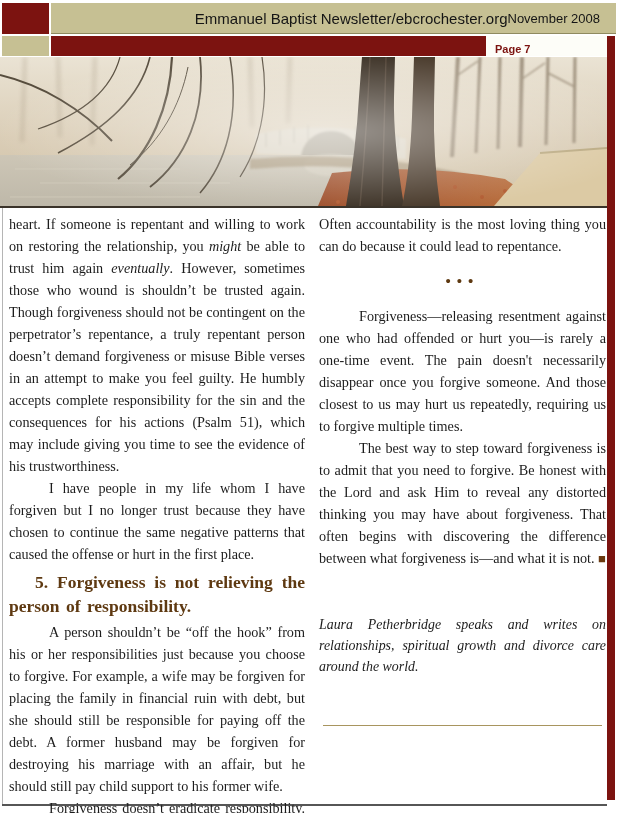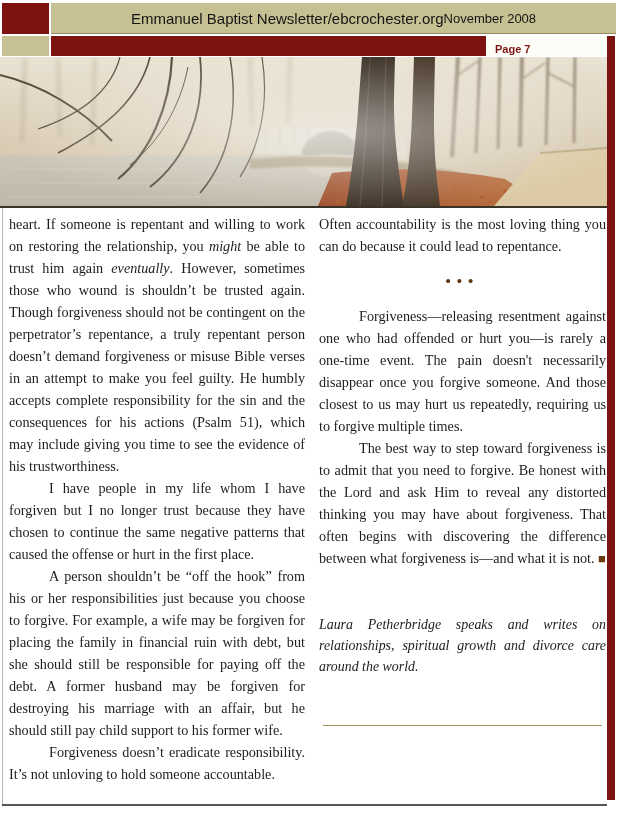--- a/index.html
+++ b/index.html
@@ -2,21 +2,21 @@
 <html><head>
 <meta charset="utf-8">
 <style>
   html,body{margin:0;padding:0;background:#fff;}
   .page{position:relative;width:621px;height:813px;background:#ffffff;overflow:hidden;
         font-family:"Liberation Serif", serif;color:#1c1c1c;}
 
   
   .corner-sq{position:absolute;left:2px;top:3px;width:47px;height:31px;background:#7c1310;}
   .band-top{position:absolute;left:51px;top:3px;width:565px;height:31px;background:#c6c093;
-            display:flex;align-items:center;justify-content:center;box-sizing:border-box;
+            display:flex;align-items:center;justify-content:flex-end;box-sizing:border-box;
             padding:0 16px;border-bottom:1px solid #8f8a60;}
   .band-top .hdr-title{font-family:"Liberation Sans", sans-serif;font-size:15px;color:#151515;}
   .band-top .hdr-date{font-family:"Liberation Sans", sans-serif;font-size:13px;color:#151515;}
   .sq2{position:absolute;left:2px;top:36px;width:47px;height:20px;background:#c6c093;}
   .band2{position:absolute;left:51px;top:36px;width:556px;height:20px;background:#7c1310;}
   .pagebox{position:absolute;left:486px;top:36px;width:121px;height:20px;background:#fdfdf8;
            z-index:3;box-sizing:border-box;padding:3px 0 8px 9px;}
   .pagebox span{font-family:"Liberation Sans", sans-serif;font-size:11px;font-weight:bold;color:#7c1310;}
   .right-stripe{position:absolute;left:607px;top:36px;width:8px;height:764px;background:#7c1310;z-index:2;}
 
@@ -173,20 +173,21 @@
       <rect x="0" y="0" width="607" height="149" fill="url(#glow)"></rect>
     </svg>
   </div>
 
   <div class="left-border"></div>
   <div class="bottom-line"></div>
 
   <div class="col col-left">
     <p><span>heart.  If someone is repentant and willing to work on restoring the relationship, you </span><i>might</i><span> be able to trust him again </span><i>eventually</i><span>.  However, sometimes those who wound is shouldn’t be trusted again. Though forgiveness should not be contingent on the perpetrator’s repentance, a truly repentant person doesn’t demand forgiveness or misuse Bible verses in an attempt to make you feel guilty.  He humbly accepts complete responsibility for the sin and the consequences for his actions (Psalm 51), which may include giving you time to see the evidence of his trustworthiness.</span></p>
     <p class="indent">I have people in my life whom I have forgiven but I no longer trust because they have chosen to continue the same negative patterns that caused the offense or hurt in the first place.</p>
+    <p class="heading5">5. Forgiveness is not relieving the  person of responsibility.</p>
     <p class="indent">A person shouldn’t be “off the hook” from his or her responsibilities just because you choose to forgive.  For example, a wife may be forgiven for placing the family in financial ruin with debt, but she should still be responsible for paying off the debt.  A former husband may be forgiven for destroying his marriage with an affair, but he should still pay child support to his former wife.</p>
     <p class="indent">Forgiveness doesn’t eradicate responsibility. It’s not unloving to hold someone accountable.</p>
   </div>
 
   <div class="col col-right">
     <p class="p-gap">Often accountability is the most loving thing you can do because it could lead to repentance.</p>
     <div class="dots">•••</div>
     <p class="indent">Forgiveness—releasing resentment against one who had offended or hurt you—is rarely a one-time event.  The pain doesn't necessarily disappear once you forgive someone.  And those closest to us may hurt us repeatedly, requiring us to forgive multiple times.</p>
     <p class="indent"><span>The best way to step toward forgiveness is to admit that you need to forgive.  Be honest with the Lord and ask Him to reveal any distorted thinking you may have about forgiveness.  That often begins with discovering the difference between what forgiveness is—and what it is not. </span><span class="endmark">■</span></p>
     <p class="byline">Laura Petherbridge speaks and writes on relationships, spiritual growth and divorce care around the world.</p>

